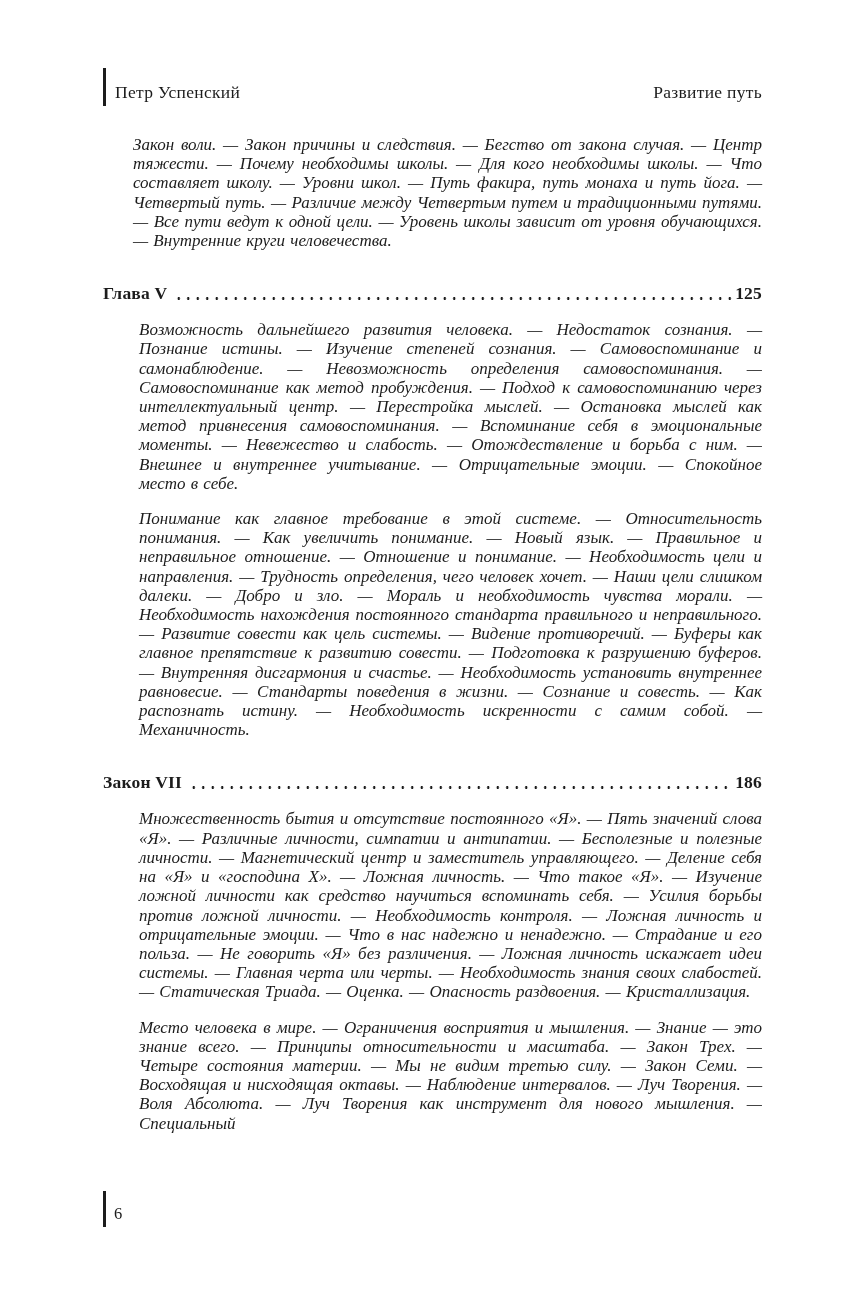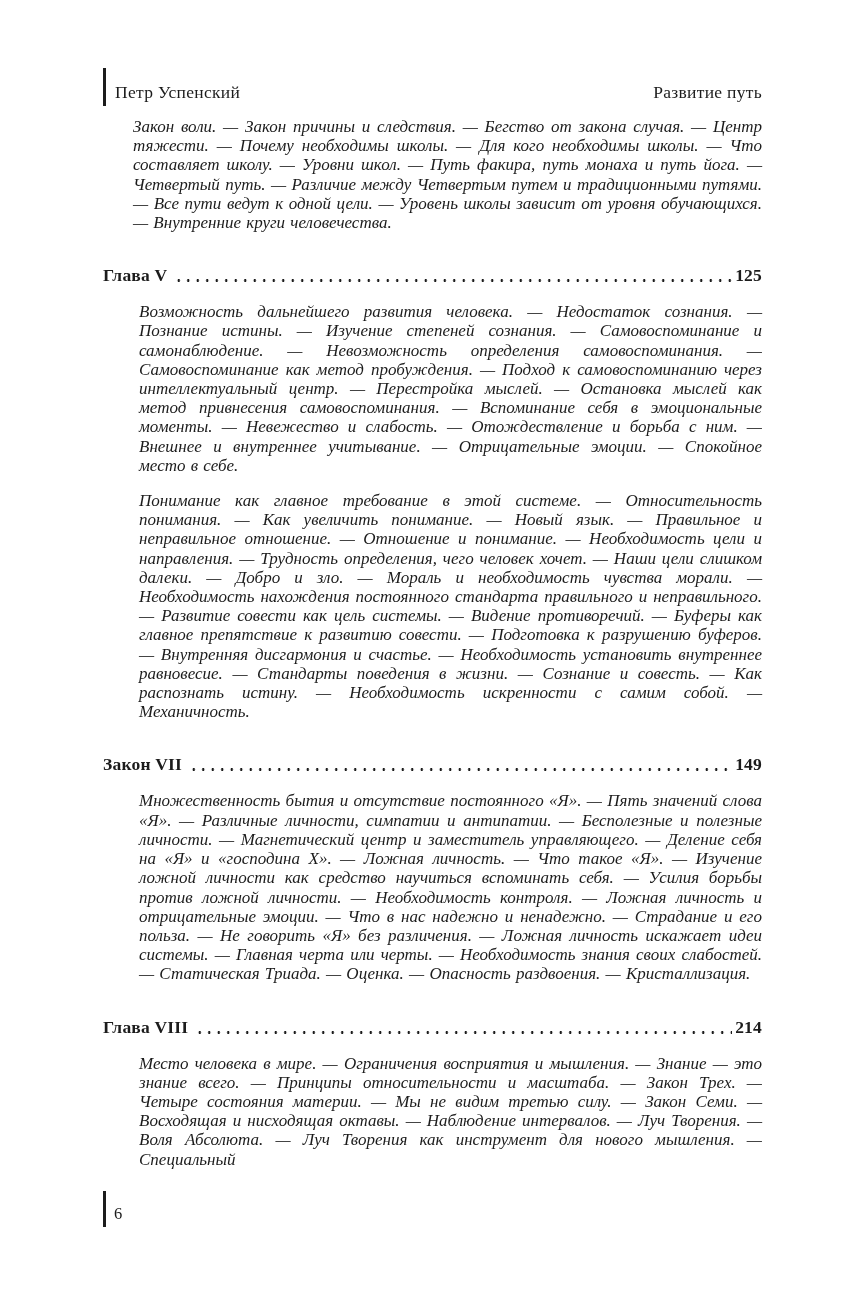--- a/index.html
+++ b/index.html
@@ -35,21 +35,21 @@
   }
   
   .summary {
     margin-left:30px;
     font-style:italic;
     font-size:17px;
     line-height:19.2px;
     text-align:justify;
     word-spacing:1px;
   }
-  .intro { margin-top:11px; }
+  .intro { margin-top:29px; }
   .entry .summary { margin-top:16px;margin-left:36px; }
   
   .toc-line {
     display:flex; align-items:center;
     margin-top:32px;
     font-weight:bold; font-size:17.5px; line-height:22px;
     letter-spacing:0.2px;
   }
   .chapter-label { white-space:nowrap; }
   .leader {
@@ -97,31 +97,26 @@
   </section>
 
   <section class="entry">
     <p class="summary">Понимание как главное требование в этой системе. — Относительность понимания. — Как увеличить понимание. — Новый язык. — Правильное и неправильное отношение. — Отношение и понимание. — Необходимость цели и направления. — Трудность определения, чего человек хочет. — Наши цели слишком далеки. — Добро и зло. — Мораль и необходимость чувства морали. — Необходимость нахождения постоянного стандарта правильного и неправильного. — Развитие совести как цель системы. — Видение противоречий. — Буферы как главное препятствие к развитию совести. — Подготовка к разрушению буферов. — Внутренняя дисгармония и счастье. — Необходимость установить внутреннее равновесие. — Стандарты поведения в жизни. — Сознание и совесть. — Как распознать истину. — Необходимость искренности с самим собой. — Механичность.</p>
   </section>
 
   <section class="entry">
     <div class="toc-line">
       <span class="chapter-label">Закон VII</span>
       <span class="leader"></span>
-      <span class="page-num">149</span>
+      <span class="page-num">186</span>
     </div>
     <p class="summary">Множественность бытия и отсутствие постоянного «Я». — Пять значений слова «Я». — Различные личности, симпатии и антипатии. — Бесполезные и полезные личности. — Магнетический центр и заместитель управляющего. — Деление себя на «Я» и «господина Х». — Ложная личность. — Что такое «Я». — Изучение ложной личности как средство научиться вспоминать себя. — Усилия борьбы против ложной личности. — Необходимость контроля. — Ложная личность и отрицательные эмоции. — Что в нас надежно и ненадежно. — Страдание и его польза. — Не говорить «Я» без различения. — Ложная личность искажает идеи системы. — Главная черта или черты. — Необходимость знания своих слабостей. — Статическая Триада. — Оценка. — Опасность раздвоения. — Кристаллизация.</p>
   </section>
 
   <section class="entry">
-    <div class="toc-line">
-      <span class="chapter-label">Глава VIII</span>
-      <span class="leader"></span>
-      <span class="page-num">214</span>
-    </div>
     <p class="summary">Место человека в мире. — Ограничения восприятия и мышления. — Знание — это знание всего. — Принципы относительности и масштаба. — Закон Трех. — Четыре состояния материи. — Мы не видим третью силу. — Закон Семи. — Восходящая и нисходящая октавы. — Наблюдение интервалов. — Луч Творения. — Воля Абсолюта. — Луч Творения как инструмент для нового мышления. — Специальный</p>
   </section>
 
   <footer class="page-footer">
     <span class="vrule"></span>
     <span class="folio-text">6</span>
   </footer>
 
 </div>
 

